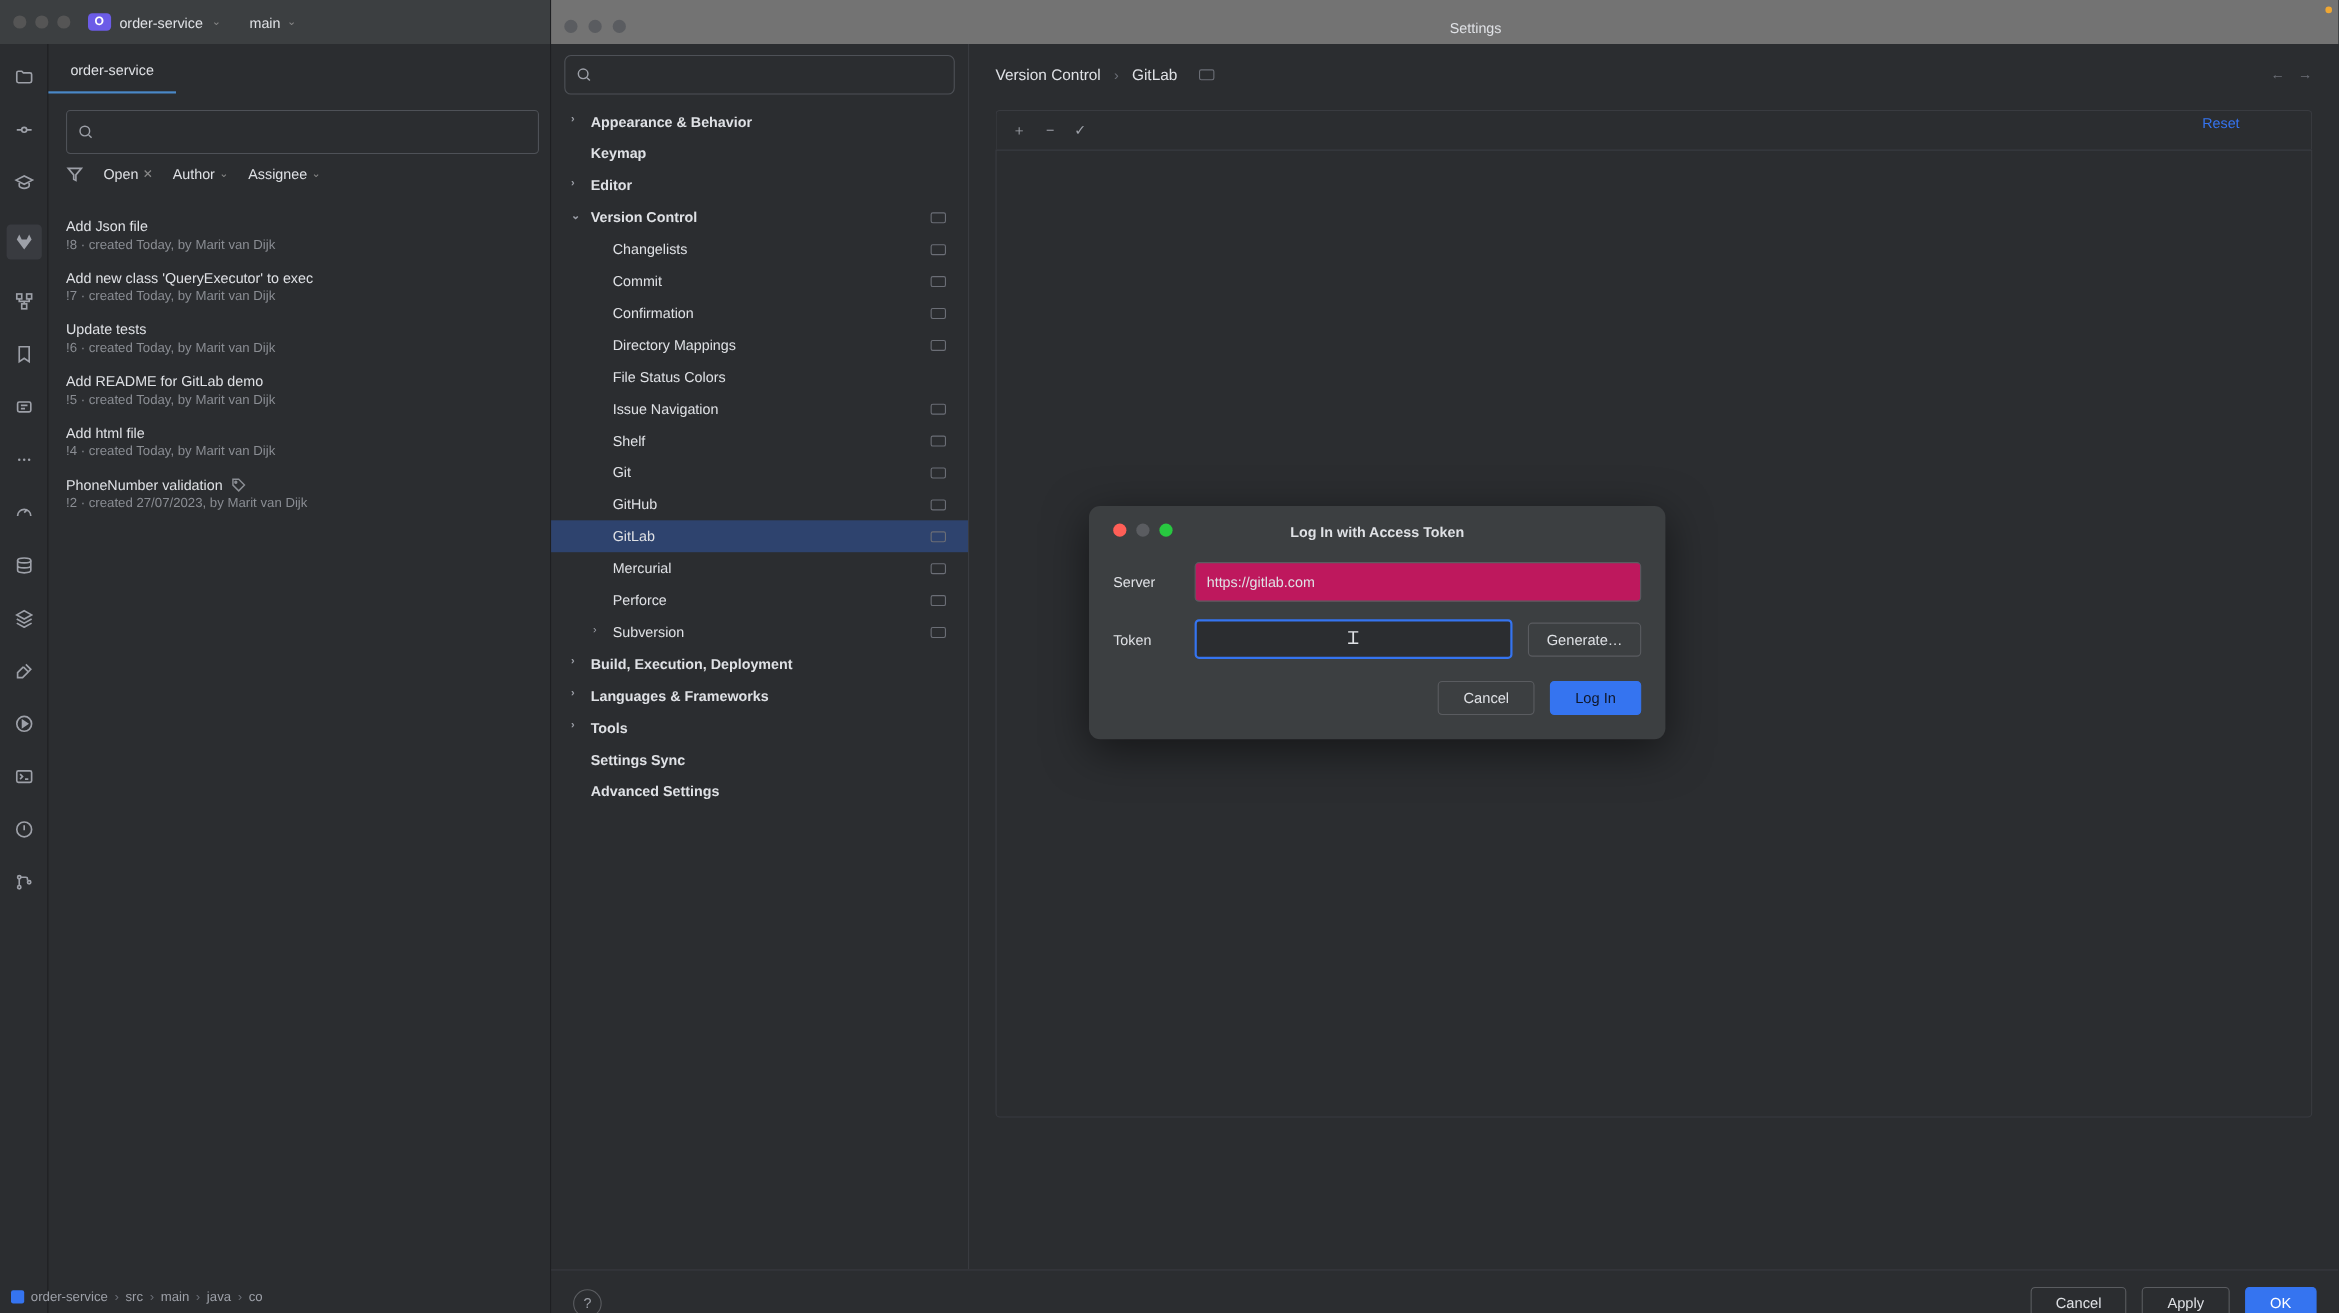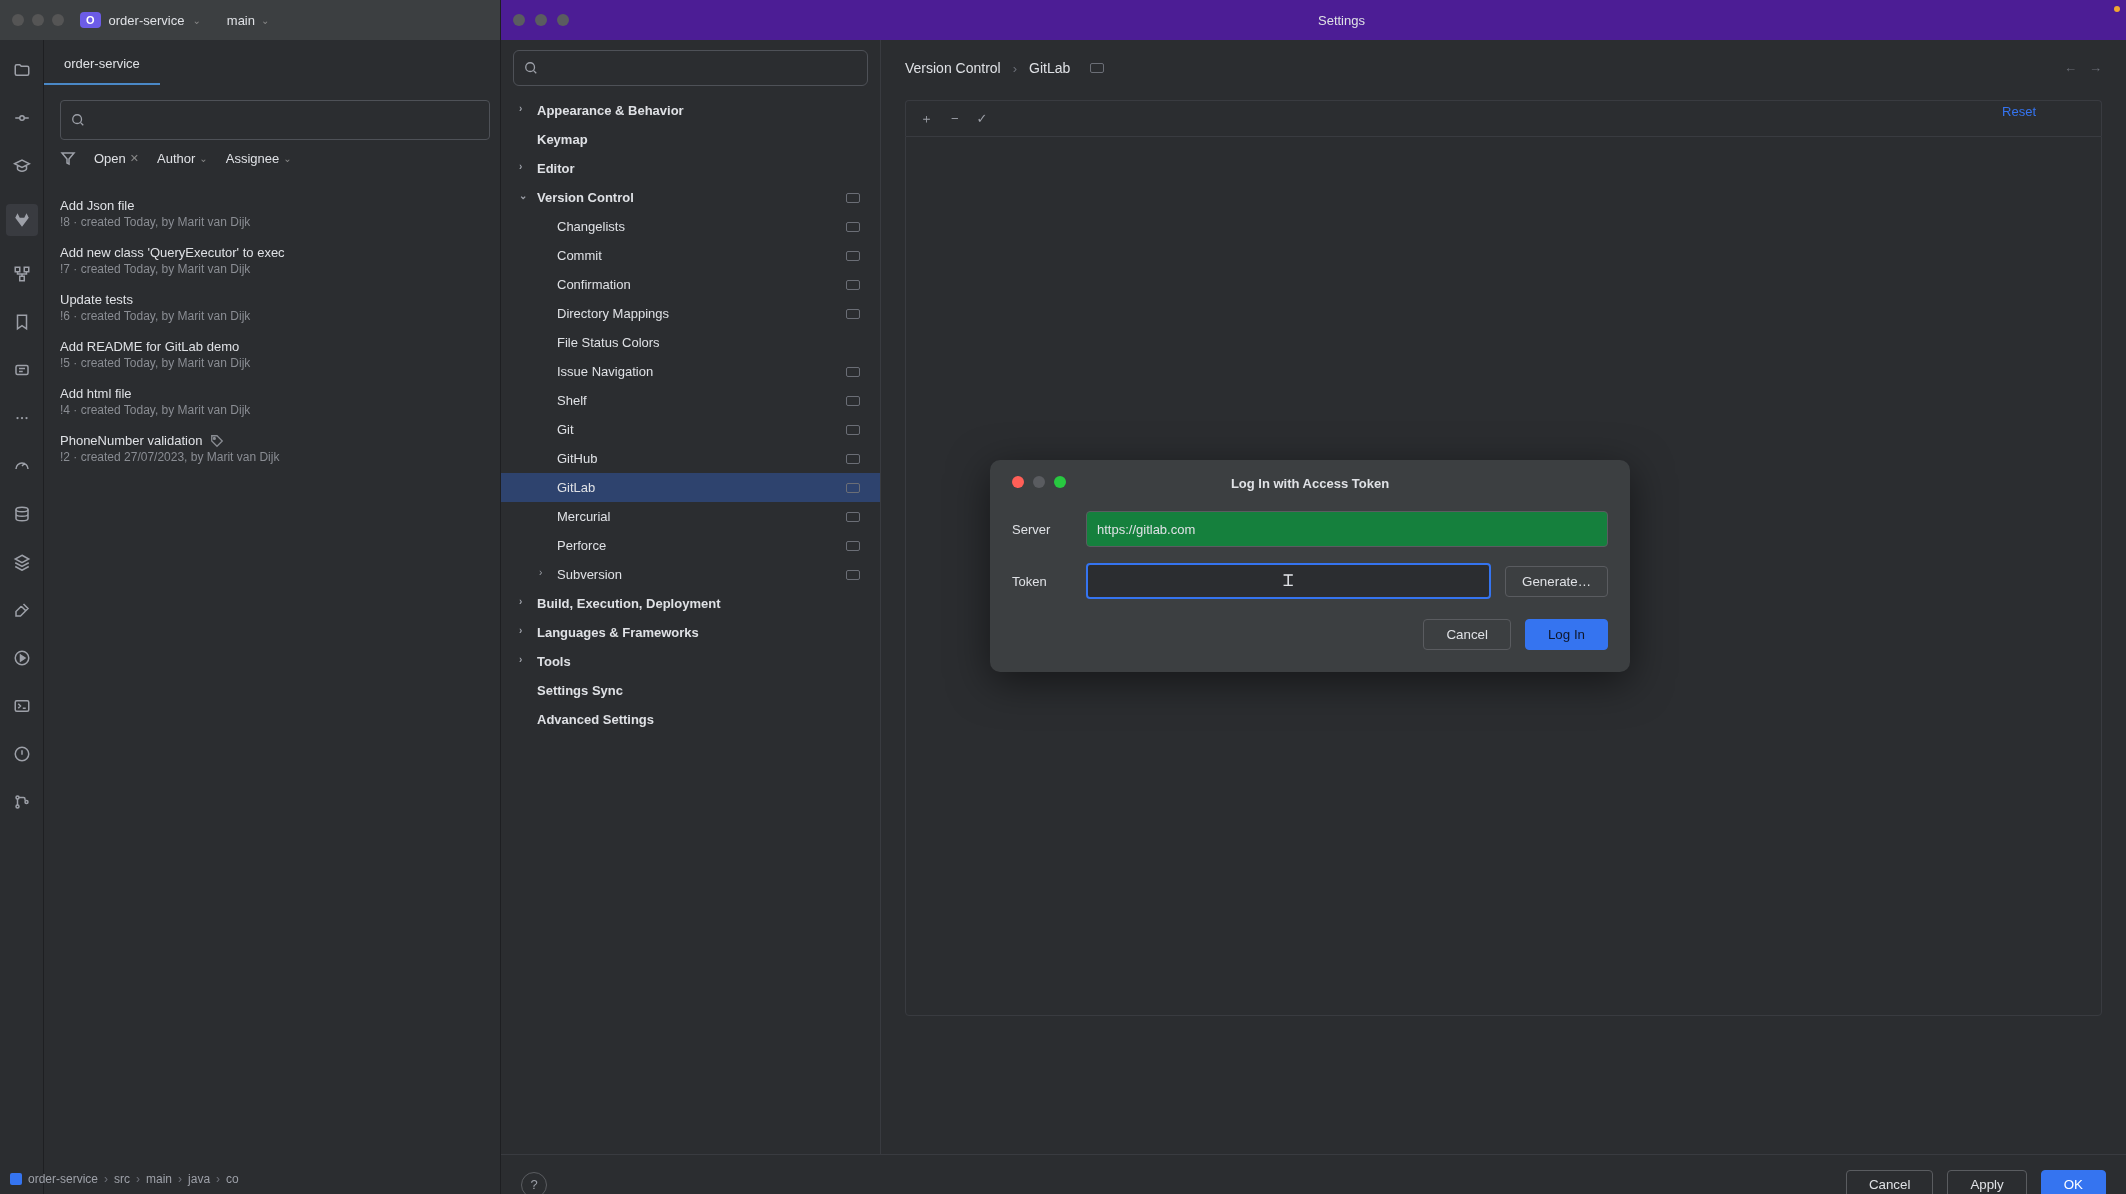--- a/index.html
+++ b/index.html
@@ -35,21 +35,21 @@
 .mr-title { color: #dfe1e5; font-size: 13px; display: flex; align-items: center; gap: 8px; }
 .mr-meta { color: #8a8d93; font-size: 12px; margin-top: 2px; }
 .tag-icon { color: #8a8d93; }
 
 .breadcrumb-bar { position: absolute; left: 10px; bottom: 0; height: 30px; display: flex; align-items: center; gap: 6px; color: #9da0a8; font-size: 12px; }
 .breadcrumb-icon { width: 12px; height: 12px; background: #3574f0; border-radius: 2px; }
 .bc-sep { color: #6b6e76; }
 
 
 .settings-modal { position: absolute; left: 500px; top: 0; width: 1626px; height: 1194px; background: #2b2d30; border-left: 1px solid #1e1f22; }
-.settings-title-bar { height: 40px; display: flex; align-items: center; padding: 18px 12px; background: #4c1d95; }
+.settings-title-bar { height: 40px; display: flex; padding: 18px 12px; background: #737373; }
 .settings-traffic { display: flex; gap: 10px; }
 .settings-traffic .dot { width: 12px; height: 12px; border-radius: 50%; background: #5a5c60; }
 .settings-title { flex: 1; text-align: center; color: #dfe1e5; font-size: 13px; }
 
 .settings-body { display: flex; height: 1114px; }
 .settings-tree { width: 380px; border-right: 1px solid #393b40; padding: 10px 0; }
 .tree-search { margin: 0 12px 10px; height: 36px; border: 1px solid #4e5157; border-radius: 6px; display: flex; align-items: center; padding: 0 10px; }
 .tree-search svg { width: 14px; height: 14px; color: #9da0a8; }
 .tree-item { padding: 7px 20px 7px 36px; color: #dfe1e5; display: flex; align-items: center; justify-content: space-between; cursor: pointer; }
 .tree-item.bold { font-weight: 600; }
@@ -67,29 +67,29 @@
 .toolbar-row { margin-top: 24px; height: 36px; border: 1px solid #393b40; border-bottom: none; border-radius: 4px 4px 0 0; display: flex; align-items: center; gap: 18px; padding: 0 14px; color: #9da0a8; }
 .content-area { border: 1px solid #393b40; border-radius: 0 0 4px 4px; height: 880px; }
 
 .settings-footer { height: 60px; border-top: 1px solid #393b40; display: flex; align-items: center; padding: 0 20px; }
 .help-btn { width: 26px; height: 26px; border: 1px solid #5a5c60; border-radius: 50%; display: flex; align-items: center; justify-content: center; color: #9da0a8; }
 .footer-spacer { flex: 1; }
 .footer-btn { padding: 6px 22px; border: 1px solid #5a5c60; border-radius: 4px; background: transparent; color: #dfe1e5; margin-left: 14px; cursor: pointer; }
 .footer-btn.primary { background: #3574f0; border-color: #3574f0; color: #fff; }
 
 
-.login-dialog { position: absolute; left: 990px; top: 460px; width: 640px; background: #3c3f41; border-radius: 10px; box-shadow: 0 10px 40px rgba(0,0,0,0.5); padding: 16px 22px 22px; }
+.login-dialog { position: absolute; left: 990px; top: 460px; width: 524px; background: #3c3f41; border-radius: 10px; box-shadow: 0 10px 40px rgba(0,0,0,0.5); padding: 16px 22px 22px; }
 .login-tl { display: flex; gap: 9px; margin-bottom: 4px; }
 .login-tl .red { width: 12px; height: 12px; border-radius: 50%; background: #ff5f57; }
 .login-tl .yel { width: 12px; height: 12px; border-radius: 50%; background: #5a5c60; }
 .login-tl .grn { width: 12px; height: 12px; border-radius: 50%; background: #28c840; }
 .login-title { text-align: center; color: #dfe1e5; font-weight: 600; margin-bottom: 20px; margin-top: -16px; }
 .form-row { display: flex; align-items: center; gap: 14px; margin-bottom: 16px; }
 .form-label { width: 60px; color: #dfe1e5; }
-.form-input { flex: 1; height: 36px; background: #15803d; border: 1px solid #5a5c60; border-radius: 4px; color: #dfe1e5; padding: 0 10px; font-size: 13px; }
+.form-input { flex: 1; height: 36px; background: #be185d; border: 1px solid #5a5c60; border-radius: 4px; color: #dfe1e5; padding: 0 10px; font-size: 13px; }
 .form-input.focused { border: 2px solid #3574f0; background: #2b2d30; position: relative; }
 .cursor-caret { position: absolute; left: 50%; top: 50%; transform: translate(-50%, -50%); color: #dfe1e5; font-size: 16px; pointer-events: none; }
 .gen-btn { padding: 7px 16px; border: 1px solid #5a5c60; border-radius: 4px; background: transparent; color: #dfe1e5; cursor: pointer; }
 .login-footer { display: flex; justify-content: flex-end; gap: 14px; margin-top: 20px; }
 .login-btn { padding: 7px 22px; border: 1px solid #5a5c60; border-radius: 4px; background: transparent; color: #dfe1e5; cursor: pointer; }
 .login-btn.primary { background: #3574f0; border-color: #3574f0; color: #0f172a; }
 
 .top-right-dot { position: absolute; right: 6px; top: 6px; width: 6px; height: 6px; border-radius: 50%; background: #f0a732; }
 </style>
 </head>

